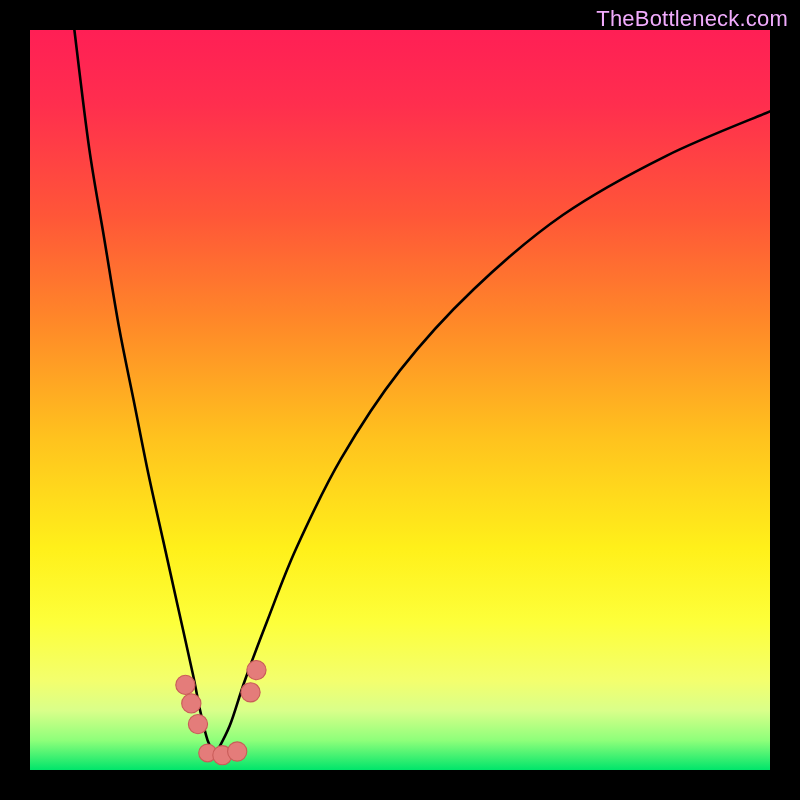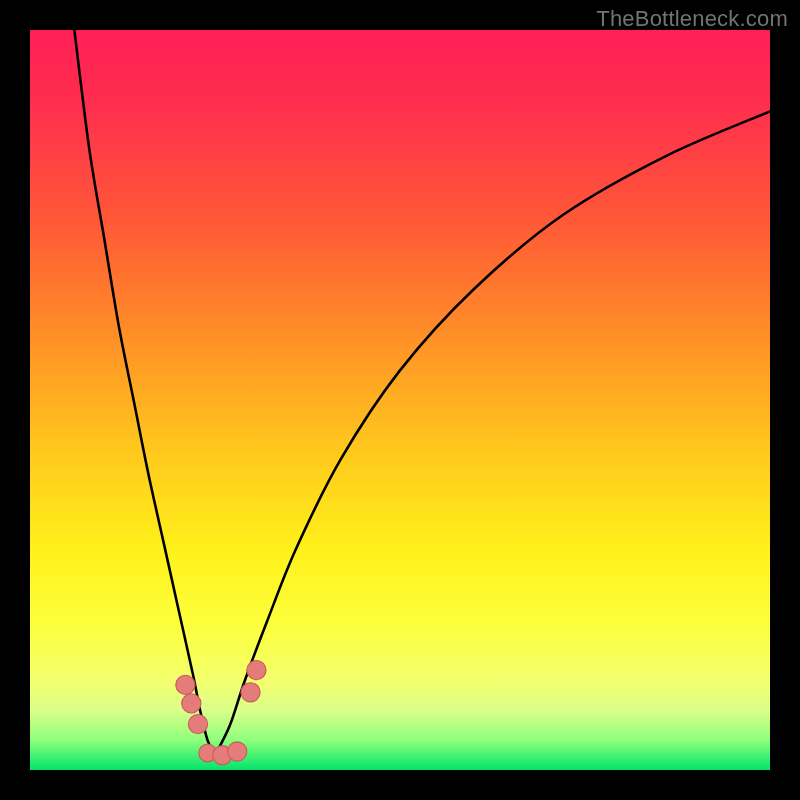--- a/index.html
+++ b/index.html
@@ -31,21 +31,21 @@
     position: absolute;
     left: 0;
     top: 0;
     width: 100%;
     height: 100%;
   }
   .watermark {
     position: absolute;
     top: 6px;
     right: 12px;
-    color: #737373;
+    color: #f0abfc;
     font-size: 22px;
     font-weight: 500;
     letter-spacing: 0.2px;
     font-family: Arial, Helvetica, sans-serif;
   }
   svg.curve-layer {
     position: absolute;
     left: 0;
     top: 0;
     width: 100%;

